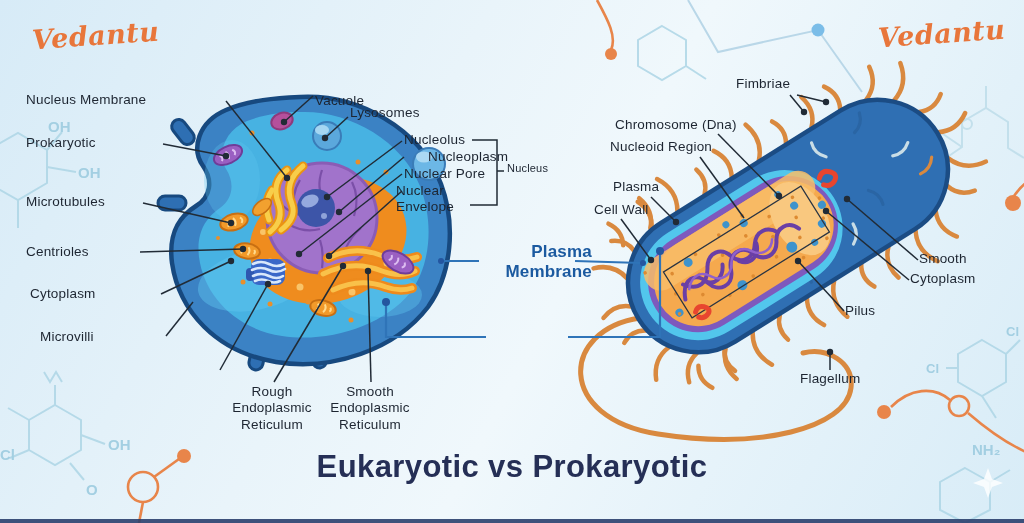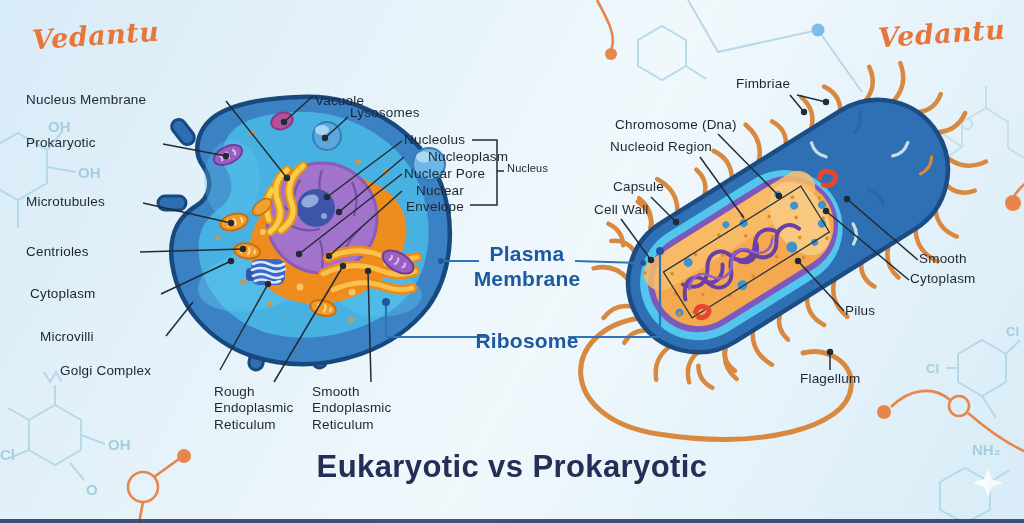--- a/index.html
+++ b/index.html
@@ -7,25 +7,25 @@
     position:relative;width:1024px;height:523px;overflow:hidden;
     background:linear-gradient(118deg,#d7ebf7 0%,#e9f4fa 38%,#f0f8fc 55%,#d8ecf7 100%);
     font-family:"Liberation Sans",sans-serif;
   }
   svg.scene{position:absolute;left:0;top:0;}
   .lbl{
     position:absolute;font-size:13.5px;line-height:1.22;color:#1d2531;
     letter-spacing:.2px;white-space:nowrap;
   }
   .lbl.r{text-align:left;}
-  .lbl.wrap{white-space:normal;}
+  .lbl.wrap{white-space:normal;text-align:center;}
   .nucleus-group-lbl{font-size:11px;}
   .slbl{
-    position:absolute;font-weight:700;font-size:21px;color:#1b5aa0;
-    text-align:center;line-height:1.18;letter-spacing:.2px;
+    position:absolute;font-weight:700;font-size:17px;color:#1b5aa0;
+    text-align:right;line-height:1.18;letter-spacing:.2px;
   }
   .title{
     position:absolute;left:0;right:0;top:449px;text-align:center;
     font-size:31px;font-weight:800;color:#252f56;letter-spacing:.4px;
   }
   .logo{
     position:absolute;font-family:"DejaVu Serif",serif;font-style:italic;
     font-weight:700;font-size:27px;color:#e8763b;transform:rotate(-4deg);
     letter-spacing:.5px;
   }
@@ -402,37 +402,35 @@
 <div class="logo" style="left:878px;top:18px">Vedantu</div>
 
 <div class="lbl r" style="left:26px;top:92px;width:198px">Nucleus Membrane</div>
 <div class="lbl" style="left:315px;top:93px">Vacuole</div>
 <div class="lbl" style="left:350px;top:105px">Lysosomes</div>
 <div class="lbl r" style="left:26px;top:135px;width:136px">Prokaryotic</div>
 <div class="lbl r" style="left:26px;top:194px;width:116px">Microtubules</div>
 <div class="lbl r" style="left:26px;top:244px;width:113px">Centrioles</div>
 <div class="lbl r" style="left:30px;top:286px;width:130px">Cytoplasm</div>
 <div class="lbl r" style="left:40px;top:329px;width:125px">Microvilli</div>
-<div class="lbl r" style="left:60px;top:363px;width:158px">Golgi Complex</div>
 <div class="lbl wrap" style="left:214px;top:384px;width:116px">Rough Endoplasmic Reticulum</div>
 <div class="lbl wrap" style="left:312px;top:384px;width:116px">Smooth Endoplasmic Reticulum</div>
 
 <div class="lbl" style="left:404px;top:132px">Nucleolus</div>
 <div class="lbl" style="left:428px;top:149px">Nucleoplasm</div>
 <div class="lbl" style="left:404px;top:166px">Nuclear Pore</div>
-<div class="lbl wrap" style="left:384px;top:183px;width:80px;text-align:right">Nuclear Envelope</div>
+<div class="lbl wrap" style="left:396px;top:183px;width:80px;text-align:left">Nuclear Envelope</div>
 <div class="lbl nucleus-group-lbl" style="left:507px;top:162px">Nucleus</div>
 
 <div class="slbl" style="left:462px;top:242px;width:130px">Plasma Membrane</div>
-<div class="slbl" style="left:462px;top:329px;width:130px">Ribosome</div>
 
 <div class="lbl" style="left:736px;top:76px">Fimbriae</div>
 <div class="lbl" style="left:615px;top:117px">Chromosome (Dna)</div>
 <div class="lbl" style="left:610px;top:139px">Nucleoid Region</div>
-<div class="lbl" style="left:613px;top:179px">Capsule</div>
+<div class="lbl" style="left:613px;top:179px">Plasma</div>
 <div class="lbl" style="left:594px;top:202px">Cell Wall</div>
 <div class="lbl" style="left:919px;top:251px">Smooth</div>
 <div class="lbl" style="left:910px;top:271px">Cytoplasm</div>
 <div class="lbl" style="left:845px;top:303px">Pilus</div>
 <div class="lbl" style="left:800px;top:371px">Flagellum</div>
 
 <div class="title">Eukaryotic vs Prokaryotic</div>
 
 </div>
 

